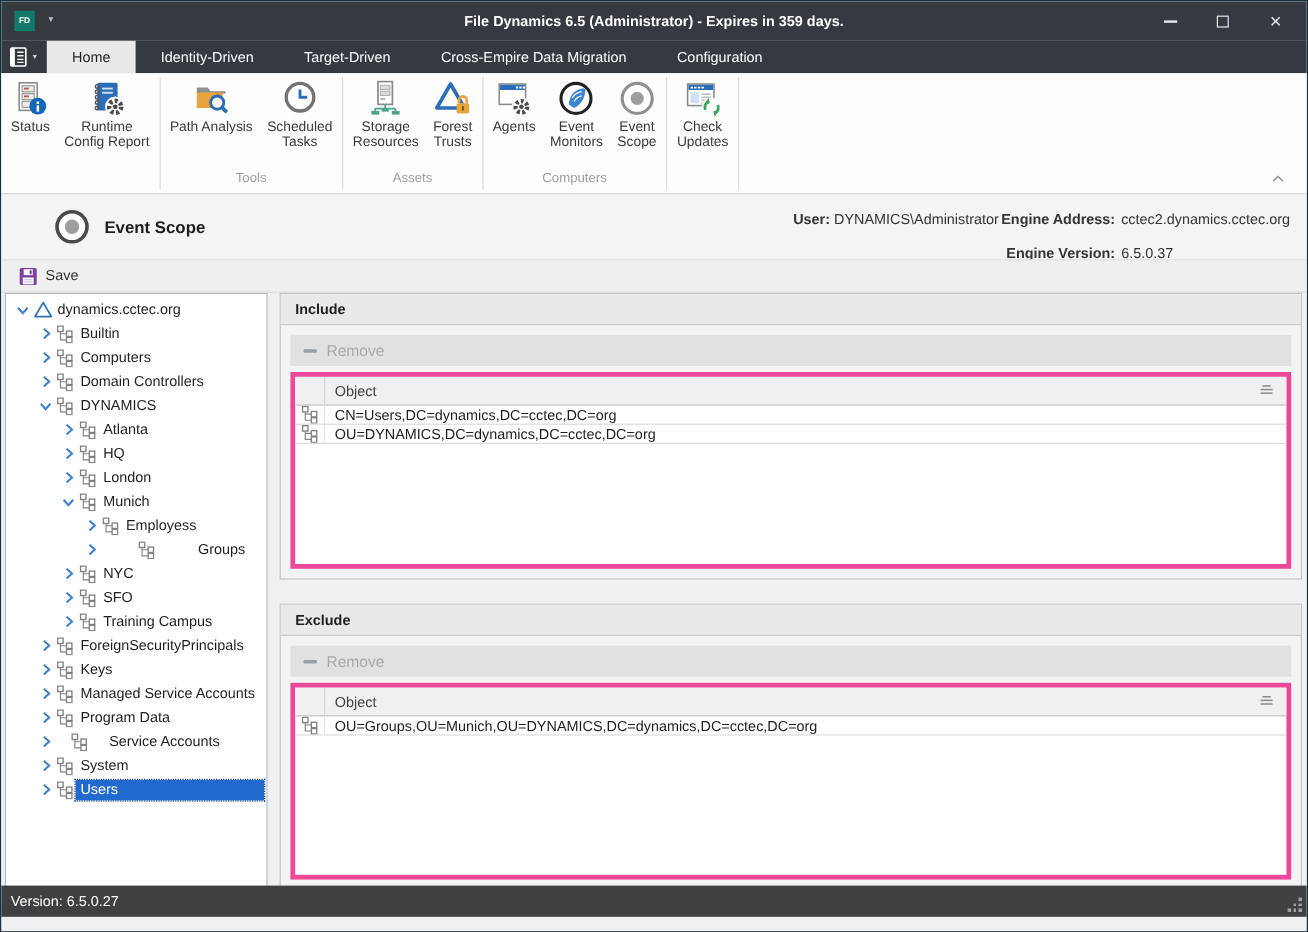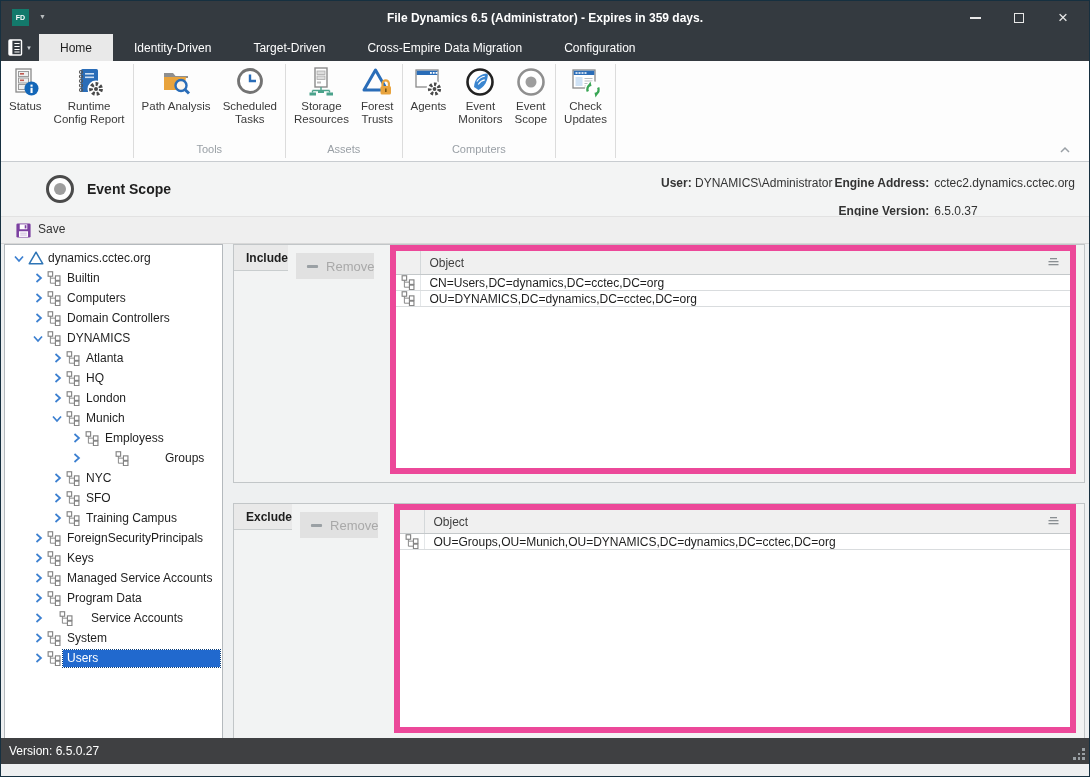--- a/index.html
+++ b/index.html
@@ -52,27 +52,27 @@
   
   .main { position:absolute; top:243px; left:0; right:0; height:508px; background:#eef0f1; }
 
   .tree-panel { position:absolute; left:3px; top:0; width:219px; height:503px; background:#fff; border:1px solid #b4b9bd; overflow:hidden; padding-top:3px; }
   .trow { height:20px; display:flex; align-items:center; font-size:12px; color:#1e1e1e; }
   .chev { width:16px; display:flex; justify-content:center; align-items:center; flex:none; }
   .ticon { width:17px; display:flex; justify-content:center; align-items:center; flex:none; }
   .tlabel { flex:1; padding:1.5px 4px; margin-right:2px; white-space:nowrap; overflow:hidden; }
   .trow.selected .tlabel { background:#2169ce; color:#fff; outline:1px dotted #0a3e7a; }
 
-  .panel { position:absolute; left:232px; right:4px; height:239px; border:1px solid #c2c6c8; background:#f2f3f3; display:flex; flex-direction:row;justify-content:flex-end; }
+  .panel { position:absolute; left:232px; right:4px; height:239px; border:1px solid #c2c6c8; background:#f2f3f3; display:flex; flex-direction:column;justify-content:flex-end; }
   .panel.include { top:0; }
   .panel.exclude { top:259px; }
   .panel-header { height:26px; background:#e9e9e9; border-bottom:1px solid #c9cdce; display:flex; align-items:center; padding-left:12px; font-size:12px; font-weight:bold; color:#1e1e1e; }
   .panel-toolbar { margin:8px 8px 5px; height:26px; background:#e1e1e1; display:flex; align-items:center; flex:none; }
   .remove-btn { display:flex; align-items:center; gap:7px; margin-left:10px; font-size:13px; color:#a9a9a9; }
-  .grid { margin:0 8px 8px; flex:1; border:6px solid #ec4899; background:#fff; display:flex; flex-direction:column; overflow:hidden; }
+  .grid { margin:0 8px 8px; flex:1; border:4px solid #ec4899; background:#fff; display:flex; flex-direction:column; overflow:hidden; }
   .grid-header { height:24px; background:#f0f0f0; border-bottom:1px solid #c4c8ca; display:flex; align-items:center; flex:none; }
   .grid-header .iconcol { width:25px; align-self:stretch; border-right:1px solid #d4d8da; }
   .grid-header .colname { flex:1; padding-left:8px; font-size:12px; color:#3f3f3f; }
   .grid-header .sort { margin-right:10px; }
   .grow { height:16px; display:flex; align-items:center; border-bottom:1px solid #d9dcde; flex:none; }
   .grow .iconcol { width:25px; align-self:stretch; border-right:1px solid #e4e7e9; display:flex; align-items:center; justify-content:center; }
   .grow .objtext { flex:1; padding-left:8px; font-size:12px; color:#1e1e1e; white-space:nowrap; }
 
   
   .statusbar { position:absolute; bottom:12px; left:0; right:0; height:26px; background:#3f4042; color:#fff; font-size:12px; display:flex; align-items:center; padding-left:8px; }

